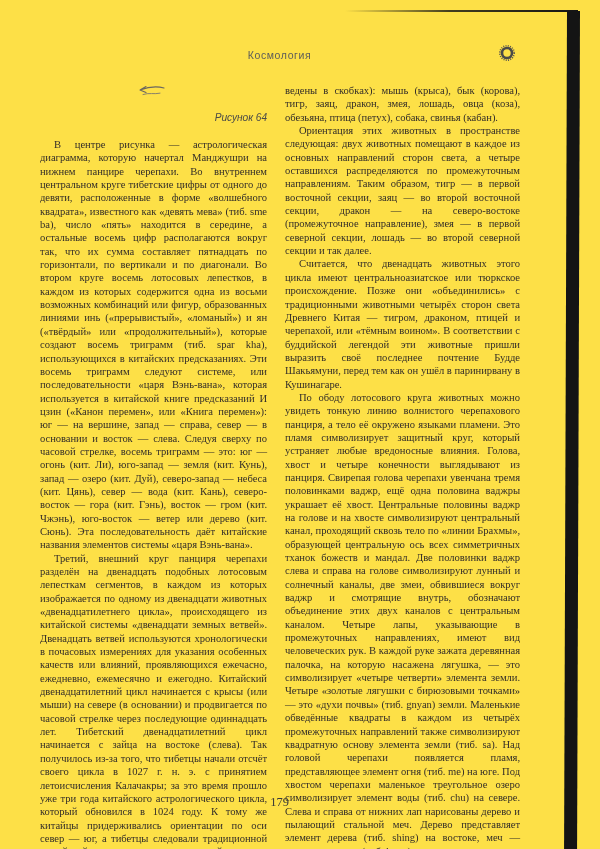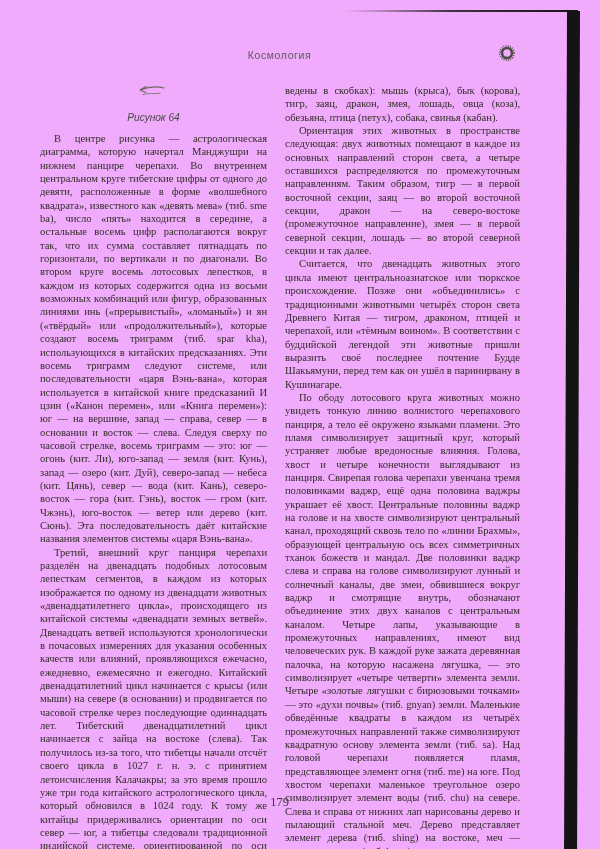--- a/index.html
+++ b/index.html
@@ -4,21 +4,21 @@
 <style>
   html,body{margin:0;padding:0;}
   body{
     width:600px;height:849px;
     background:#f6f6f4;
     font-family:"Liberation Serif", serif;
     position:relative;overflow:hidden;
   }
   .page{
     position:absolute;left:0;top:0;width:600px;height:849px;
-    background:#f0abfc;
+    background:#fde047;
   }
   
   .running-head{
     position:absolute;left:40px;top:49px;width:479px;
     text-align:center;
     font-family:"Liberation Sans", sans-serif;
     font-size:10.5px;letter-spacing:0.6px;color:#5c5c5a;
   }
   
   .ornament{position:absolute;left:498px;top:44px;width:18px;height:18px;}
@@ -37,24 +37,24 @@
     position:absolute;top:84px;
     font-size:10.6px;line-height:13.35px;color:#342e28;
     text-align:justify;letter-spacing:-0.05px;
   }
   .col-left{left:40px;width:227px;}
   .col-right{left:285px;width:235px;}
   .col p{margin:0;}
   .col p.ind{text-indent:14px;}
   .sketch{height:13px;margin-left:96px;}
   .fig-caption{
-    margin-top:14px;margin-bottom:8px;
+    margin-top:14px;margin-bottom:14px;
     font-family:"Liberation Sans", sans-serif;
     font-style:italic;font-size:10.2px;color:#4a4a48;
-    text-align:center;line-height:13px;
+    text-align:right;line-height:13px;
   }
   .page-number{
     position:absolute;left:40px;top:795px;width:479px;
     text-align:center;font-size:12.5px;color:#3a3a38;
   }
 </style>
 </head>
 <body>
 
 <div class="page">

